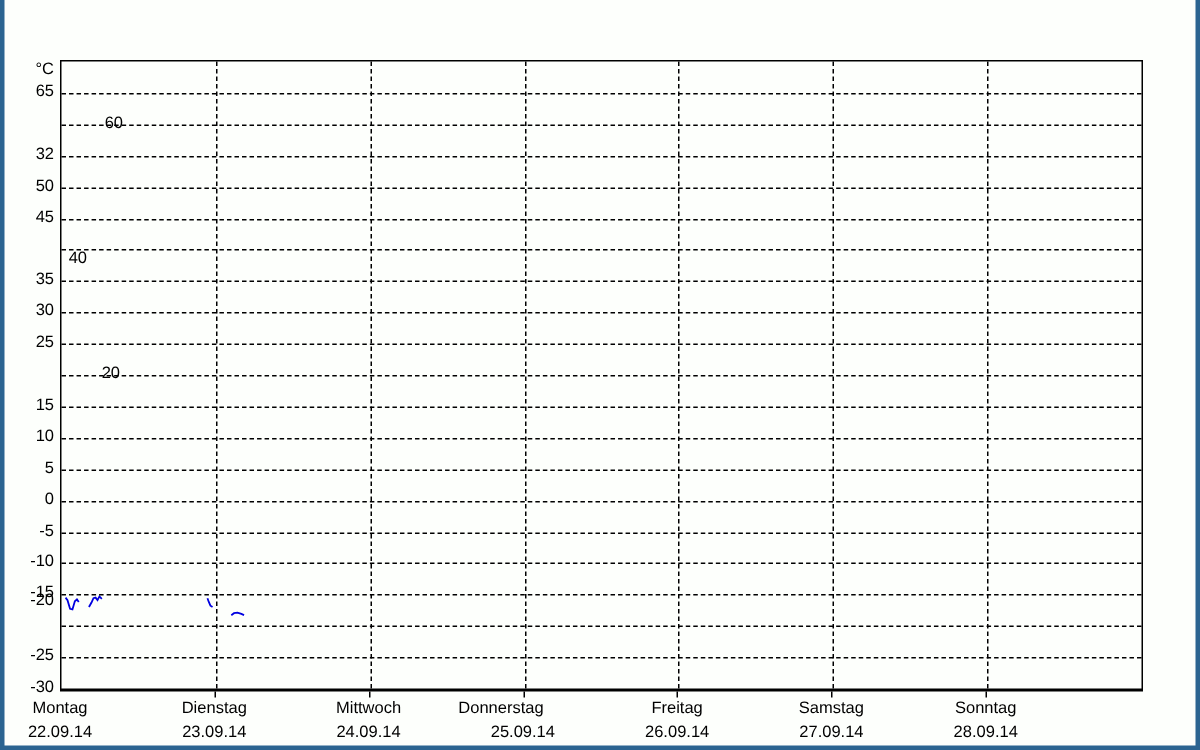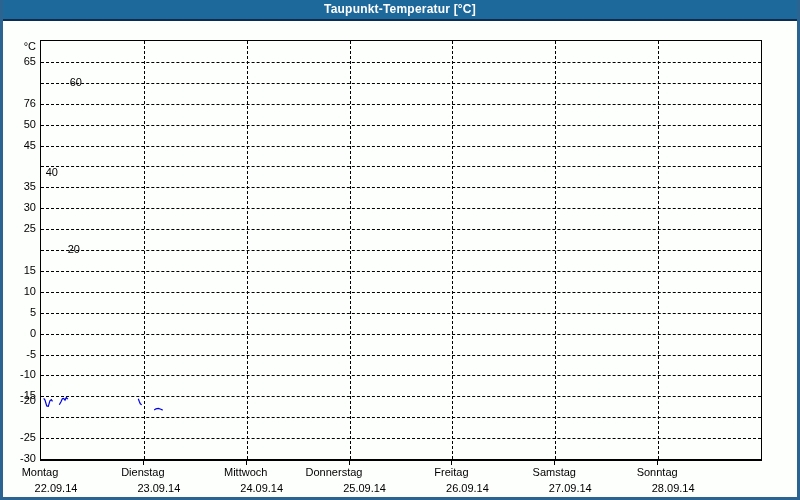--- a/index.html
+++ b/index.html
@@ -32,30 +32,27 @@
     position:absolute;left:0;top:40px;width:36px;text-align:right;
     font-size:11px;line-height:12px;color:#000;
   }
   .xtick{position:absolute;top:461px;width:1px;height:4px;background:#000;}
   .xday{
     position:absolute;top:466px;transform:translateX(-50%);
     font-size:11px;line-height:12px;color:#000;white-space:nowrap;
   }
   .xdate{
     position:absolute;top:482px;transform:translateX(-50%);
-    font-size:11px;line-height:12px;color:#000;white-space:nowrap;margin-left:16px;
+    font-size:11px;line-height:12px;color:#000;white-space:nowrap;
   }
 </style>
 </head>
 <body>
 
 <div class="window" style="background: rgb(253, 255, 252);">
-  <div class="titlebar" style="background: rgb(30, 105, 156); border-bottom-color: rgb(13, 44, 80);">
-    <span>Taupunkt-Temperatur [°C]</span>
-  </div>
 
   <span class="yunit">°C</span>
 
   <div class="plot" id="plot">
     <svg class="series-svg" id="series-svg" viewBox="0 0 720 418">
         <polyline points="2.7,357.4 4.0,359.1 5.7,364.9 7.3,365.3 8.9,359.9 10.3,358.6 11.5,360.3" fill="none" stroke="#0000e0" stroke-width="1.2"></polyline>
         <polyline points="18.3,363.7 20.0,360.7 21.3,357.8 22.7,357.4 24.0,359.1 25.3,356.6 26.9,358.2" fill="none" stroke="#0000e0" stroke-width="1.2"></polyline>
         <polyline points="97.3,357.8 98.2,360.3 99.3,362.8 100.7,363.7" fill="none" stroke="#0000e0" stroke-width="1.2"></polyline>
         <polyline points="113.2,369.1 115.0,367.8 117.3,367.4 119.9,368.3 121.7,369.1" fill="none" stroke="#0000e0" stroke-width="1.2"></polyline>
       </svg>
@@ -82,21 +79,21 @@
       <div class="vgrid" style="left: 205.714px;"></div>
       <div class="vgrid" style="left: 308.571px;"></div>
       <div class="vgrid" style="left: 411.429px;"></div>
       <div class="vgrid" style="left: 514.286px;"></div>
       <div class="vgrid" style="left: 617.143px;"></div>
     </div>
 
   <div id="axis-labels">
       <span class="ylab" style="top: 54.9px;">65</span>
       <span class="ylab" style="top: 75.8px; padding-left: 46px;">60</span>
-      <span class="ylab" style="top: 96.7px;">76</span>
+      <span class="ylab" style="top: 96.7px;">32</span>
       <span class="ylab" style="top: 117.6px;">50</span>
       <span class="ylab" style="top: 138.5px;">45</span>
       <span class="ylab" style="top: 166px; padding-left: 22px;">40</span>
       <span class="ylab" style="top: 180.3px;">35</span>
       <span class="ylab" style="top: 201.2px;">30</span>
       <span class="ylab" style="top: 222.1px;">25</span>
       <span class="ylab" style="top: 243px; margin-left: 44px;">20</span>
       <span class="ylab" style="top: 263.9px;">15</span>
       <span class="ylab" style="top: 284.8px;">10</span>
       <span class="ylab" style="top: 305.7px;">5</span>

